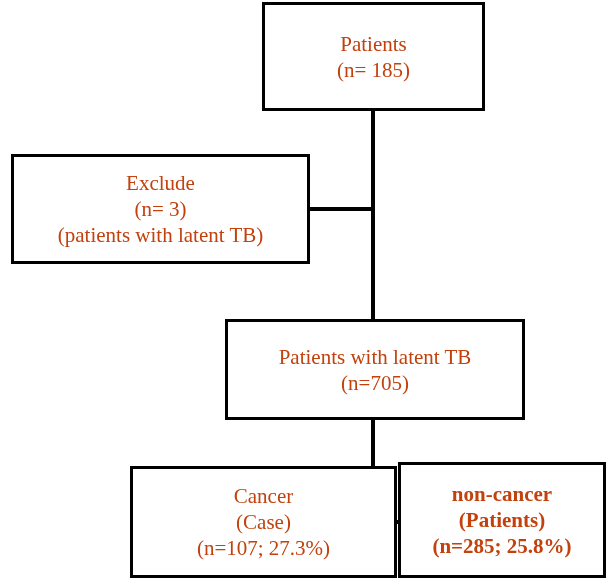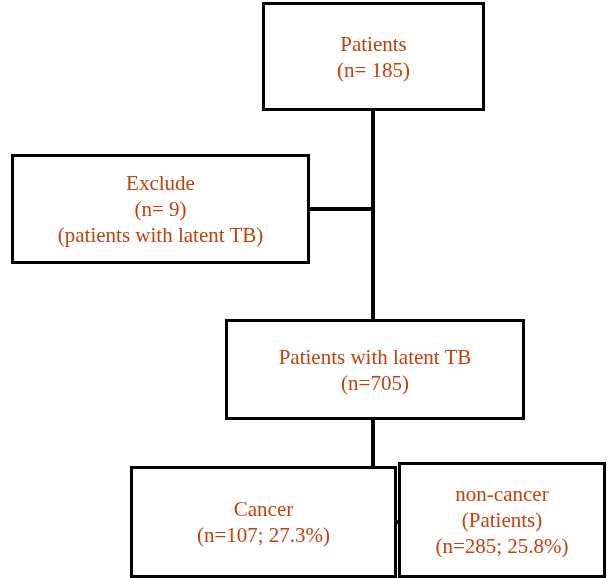--- a/index.html
+++ b/index.html
@@ -38,21 +38,21 @@
     position: absolute;
     background: #000000;
     z-index: 1;
   }
 
   
   #node-patients       { left: 262px; top: 2px;   width: 223px; height: 109px; }
   #node-exclude        { left: 3px;   top: 154px; width: 299px; height: 110px; margin-left: 8px; }
   #node-latent         { left: 225px; top: 319px; width: 300px; height: 101px; }
   #node-cancer         { left: 130px; top: 466px; width: 267px; height: 112px; }
-  #node-noncancer      { left: 398px; top: 462px; width: 208px; height: 116px; }
+  #node-noncancer      { left: 398px; top: 462px; width: 208px; height: 116px; font-weight: bold; }
 
   
   
   #conn-spine-upper    { left: 371px; top: 110px; width: 4px;  height: 211px; }
   
   #conn-exclude-branch { left: 300px; top: 207px; width: 73px; height: 4px; }
   
   #conn-spine-lower    { left: 371px; top: 418px; width: 4px;  height: 106px; }
   
   #conn-split-bar      { left: 353px; top: 520px; width: 47px; height: 4px; }
@@ -67,31 +67,32 @@
   <div class="connector" id="conn-spine-lower"></div>
   <div class="connector" id="conn-split-bar"></div>
 
   <div class="node" id="node-patients">
     <span class="line">Patients</span>
     <span class="line">(n= 185)</span>
   </div>
 
   <div class="node" id="node-exclude">
     <span class="line">Exclude</span>
-    <span class="line">(n= 9)</span>
+    <span class="line">(n= 3)</span>
     <span class="line">(patients with latent TB)</span>
   </div>
 
   <div class="node" id="node-latent">
     <span class="line">Patients with latent TB</span>
     <span class="line">(n=705)</span>
   </div>
 
   <div class="node" id="node-cancer">
     <span class="line">Cancer</span>
+    <span class="line">(Case)</span>
     <span class="line">(n=107; 27.3%)</span>
   </div>
 
   <div class="node" id="node-noncancer">
     <span class="line">non-cancer</span>
     <span class="line">(Patients)</span>
     <span class="line">(n=285; 25.8%)</span>
   </div>
 
 </div>

